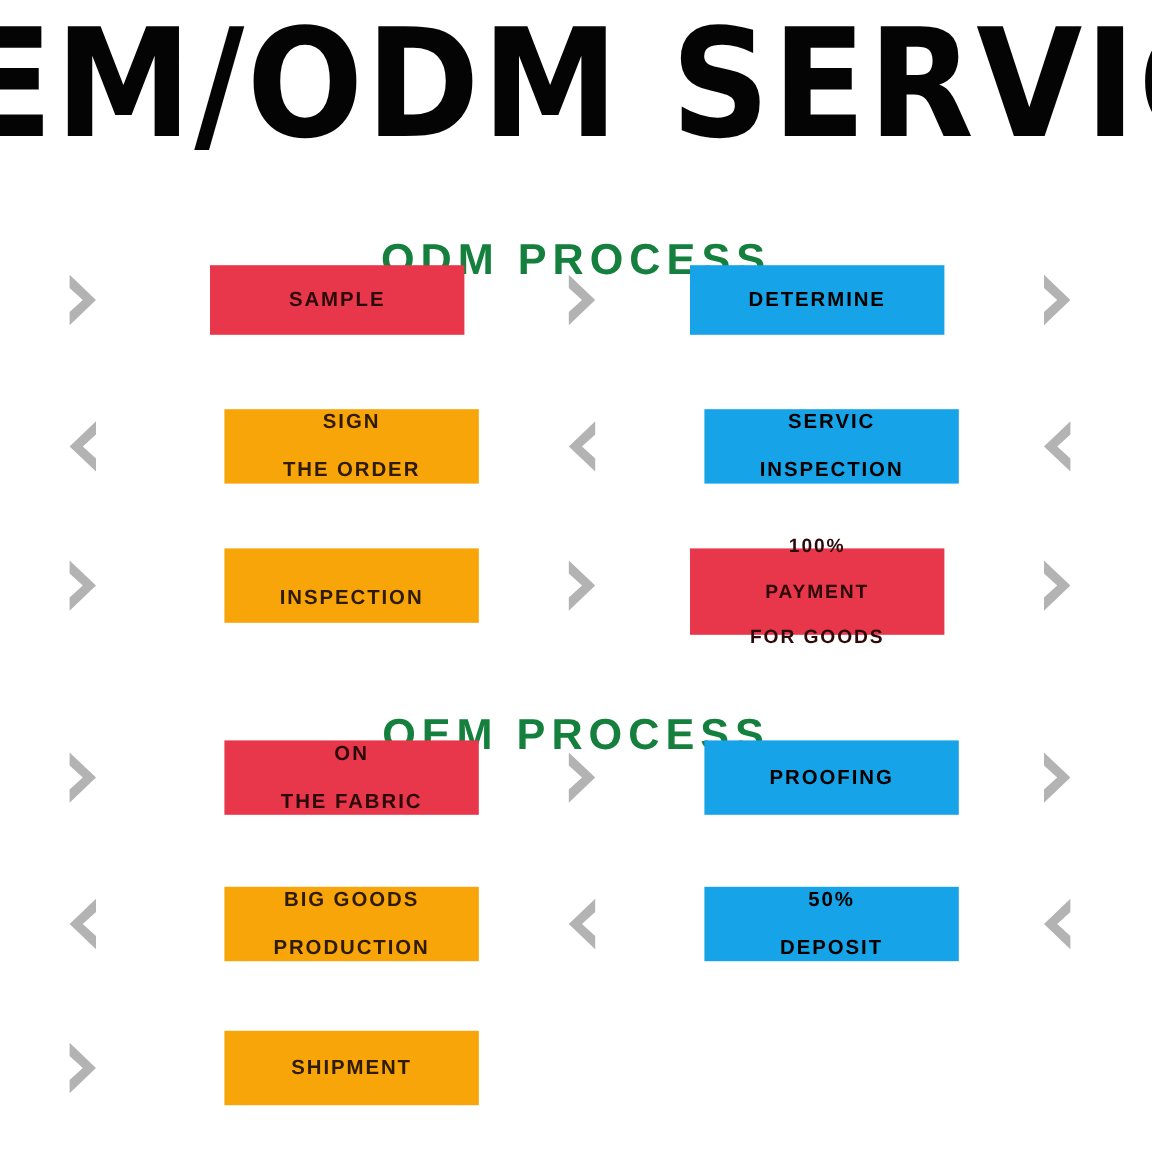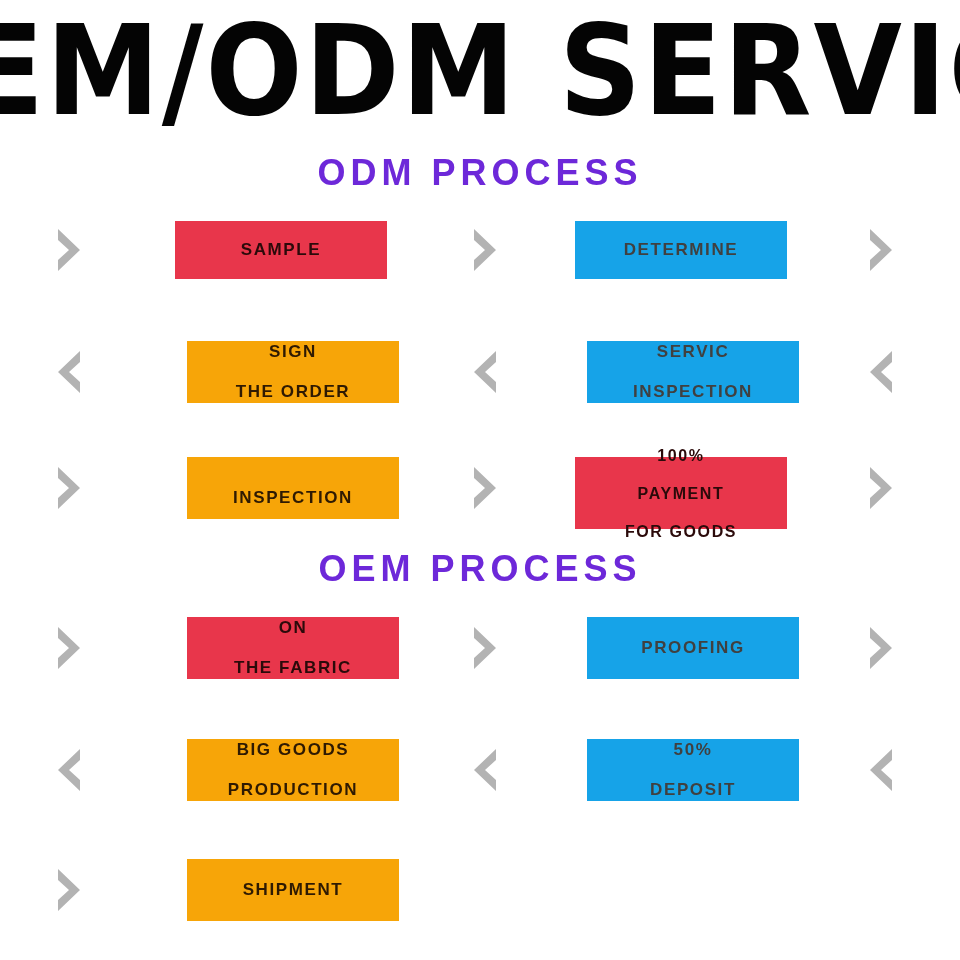--- a/index.html
+++ b/index.html
@@ -44,22 +44,23 @@
   
   .section-heading {
     position: absolute;
     left: 0;
     width: 960px;
     text-align: center;
     font-family: "Liberation Sans", sans-serif;
     font-weight: 700;
     font-size: 36px;
     letter-spacing: 5px;
-    color: #6d28d9;
+    color: #15803d;
     white-space: nowrap;
+    margin-top: 43px;
   }
   #heading-odm { top: 152px; }
   #heading-oem { top: 548px; }
 
   
   .row {
     position: absolute;
     left: 0;
     width: 960px;
     height: 96px;
@@ -88,21 +89,21 @@
     font-family: "Liberation Sans", sans-serif;
     font-weight: 700;
     font-size: 17px;
     letter-spacing: 1.6px;
     line-height: 20px;
     color: #2a1505;
     padding: 4px 6px;
   }
   .box span { display: block; width: 100%; }
   .box.red    { background: #e8364b; color: #2b0a0a; }
-  .box.blue   { background: #16a3e8; color: #404040; }
+  .box.blue   { background: #16a3e8; color: #000000; }
   .box.orange { background: #f7a508; color: #2f1a02; }
 
   .box-left  { left: 175px;  width: 212px; }
   .box-right { left: 575px;  width: 212px; }
 
   .box.h1 { height: 58px; margin-top: -29px; }
   .box.h2 { height: 62px; margin-top: -31px; margin-left: 12px; }
   .box.h3 { height: 72px; margin-top: -31px; font-size: 16px; line-height: 19px; }
 
   .chev-a { left: 52px; }

